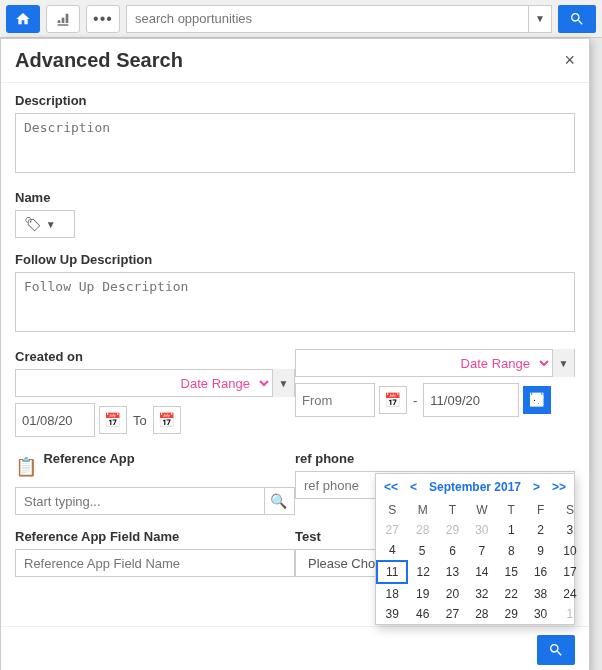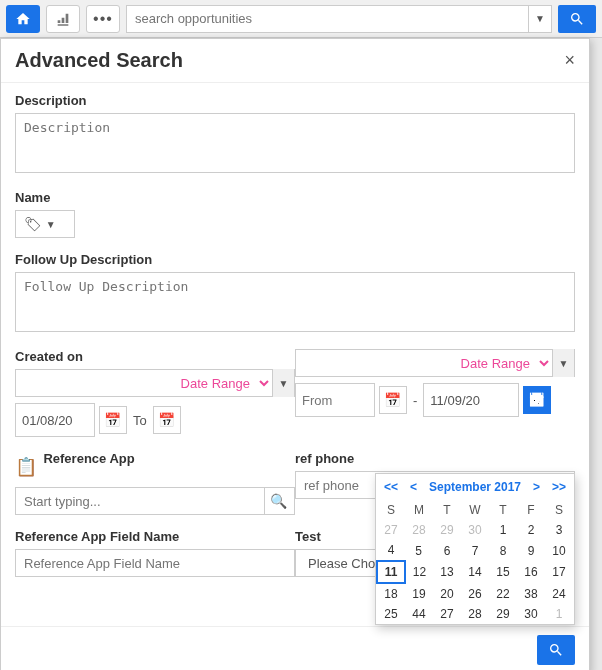--- a/index.html
+++ b/index.html
@@ -350,30 +350,30 @@
     }
     .cal-grid th {
       text-align: center;
       padding: 3px 0;
       color: #555;
       font-weight: normal;
       width: 28px;
     }
     .cal-grid td {
       text-align: center;
-      padding: 3px 0;
+      padding: 3px 8px;
       cursor: pointer;
       color: #333;
       width: 28px;
     }
     .cal-grid td.other-month { color: #bbb; }
     .cal-grid td.today {
       border: 2px solid #1a73e8;
       border-radius: 0;
-      font-weight: bold;
+      font-weight: normal;
     }
 
     
     .modal-footer {
       display: flex;
       justify-content: flex-end;
       padding: 8px 14px;
       border-top: 1px solid #eee;
       position: absolute;
       bottom: 0;
@@ -576,28 +576,28 @@
             <td>13</td>
             <td>14</td>
             <td>15</td>
             <td>16</td>
             <td>17</td>
           </tr>
           <tr>
             <td>18</td>
             <td>19</td>
             <td>20</td>
-            <td>26</td>
+            <td>32</td>
             <td>22</td>
             <td>38</td>
             <td>24</td>
           </tr>
           <tr>
-            <td>25</td>
-            <td>44</td>
+            <td>39</td>
+            <td>46</td>
             <td>27</td>
             <td>28</td>
             <td>29</td>
             <td>30</td>
             <td class="other-month">1</td>
           </tr>
         </tbody>
       </table>
     </div>
 

